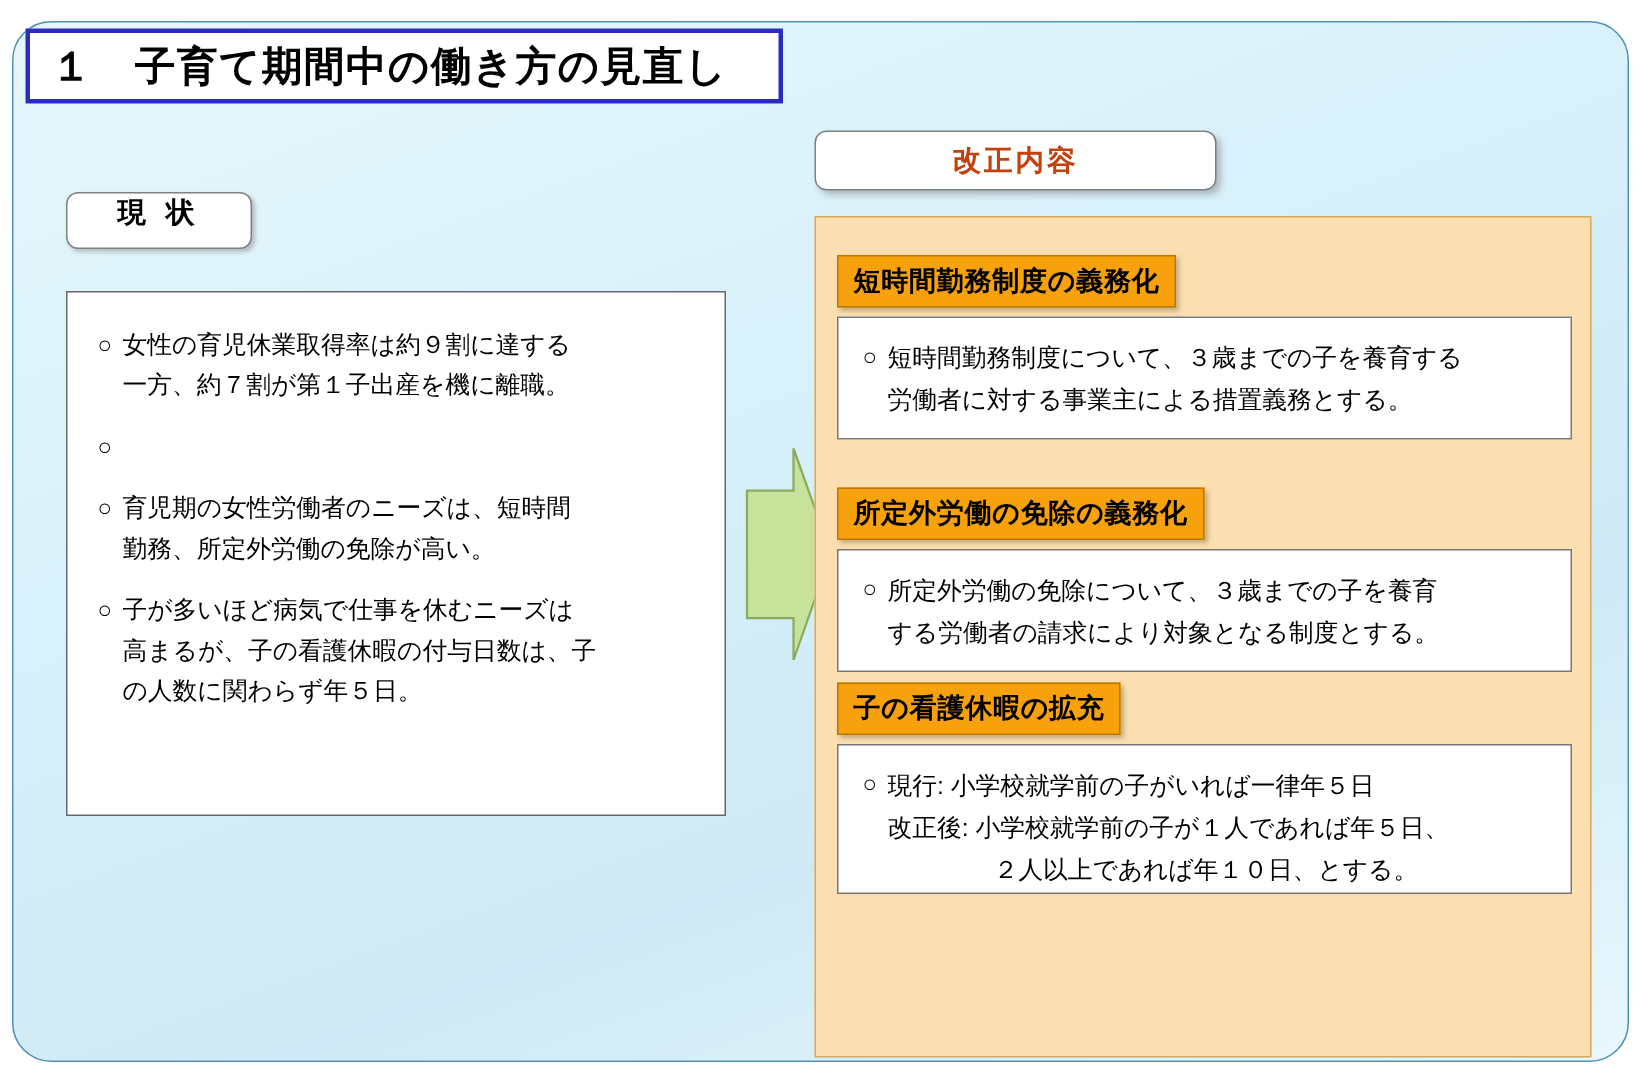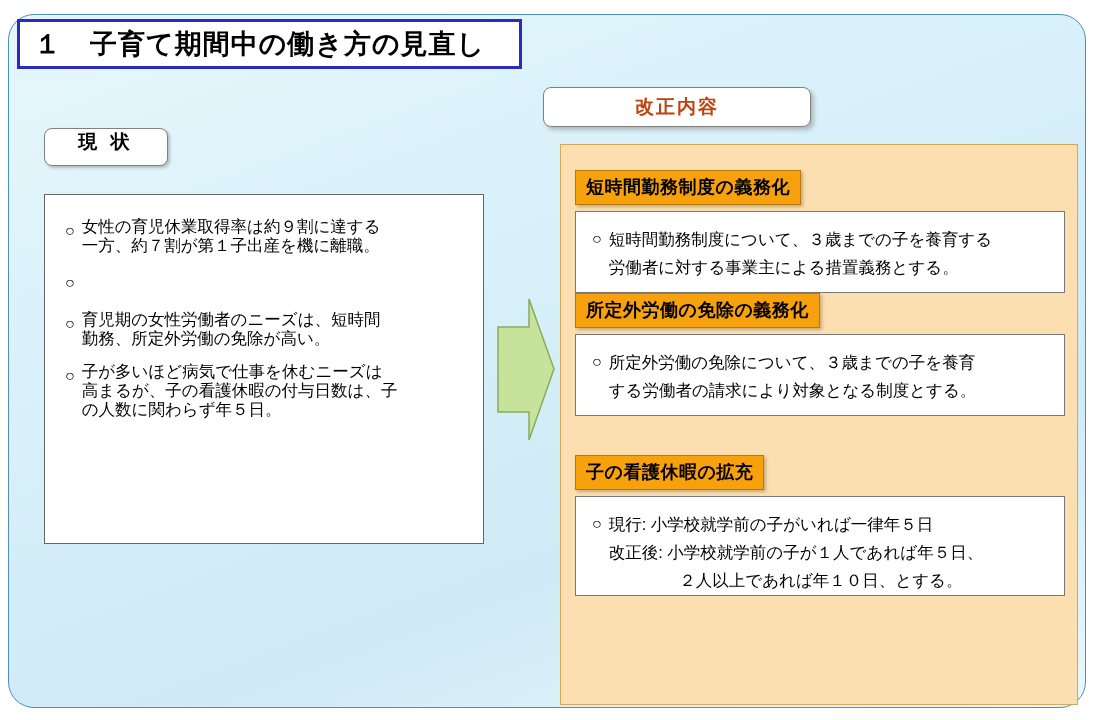--- a/index.html
+++ b/index.html
@@ -93,21 +93,21 @@
   }
   .bullet-mark {
     font-size: 16px;
     line-height: 27px;
     margin-right: 7px;
     flex: 0 0 auto;
     color: #000;
   }
   .bullet-text {
     font-size: 16.5px;
-    line-height: 19px;
+    line-height: 27px;
     color: #000;
     white-space: pre-line;
   }
 
   
   #arrow {
     position: absolute;
     left: 487px;
     top: 282px;
     width: 60px;
@@ -140,21 +140,20 @@
   
   #kaisei-panel {
     position: absolute;
     left: 534px;
     top: 129px;
     width: 518px;
     height: 561px;
     box-sizing: border-box;
     background: #fbdfb0;
     border: 1px solid #d8a860;
-    margin-left: 17px;
   }
 
   .section {
     position: absolute;
     left: 14px;
     width: 490px;
   }
   .section-head {
     display: inline-block;
     background: #f7a10c;
@@ -173,21 +172,21 @@
     box-sizing: border-box;
     padding: 13px 12px 13px 16px;
   }
   .section-body .bullet-text {
     font-size: 16.5px;
     line-height: 28px;
   }
 
   #sec1 { top: 25px; }
   #sec1 .section-body { height: 82px; }
-  #sec2 { top: 148px; }
+  #sec2 { top: 180px; }
   #sec2 .section-body { height: 82px; }
   #sec3 { top: 310px; }
   #sec3 .section-body { height: 100px; }
 </style>
 </head>
 <body>
 
 <div id="slide">
 
   <div id="title-box">

